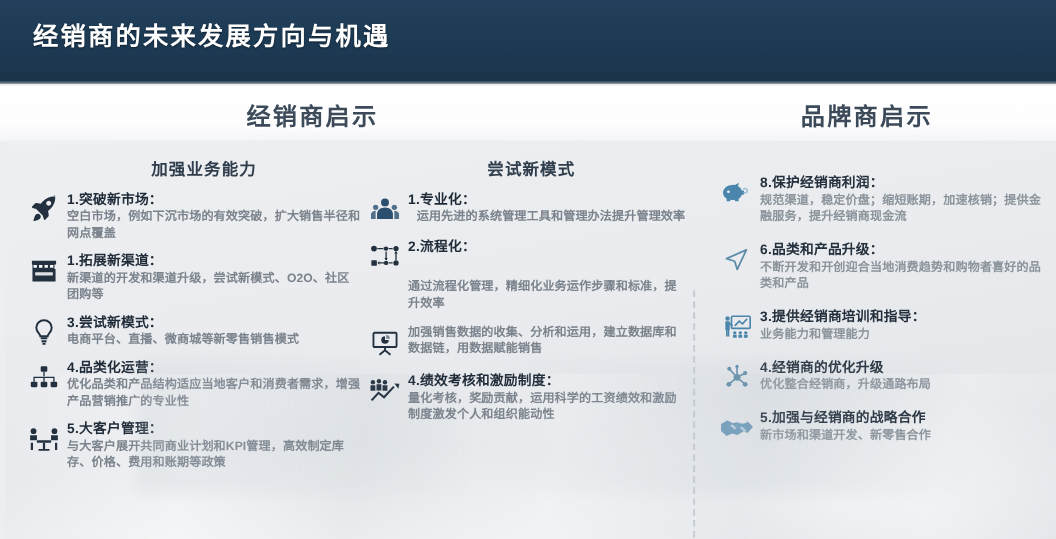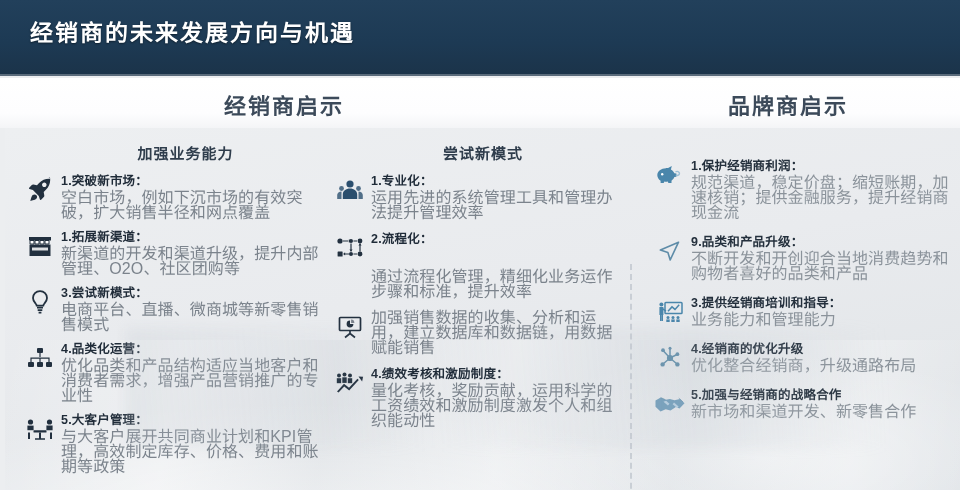--- a/index.html
+++ b/index.html
@@ -89,21 +89,21 @@
     flex:0 0 34px;width:34px;height:30px;margin-right:4px;margin-top:2px;
     display:flex;align-items:center;justify-content:center;
   }
   .item .ico svg{display:block;}
   .item .txt{flex:1 1 auto;min-width:0;}
   .item .hd{
     font-size:12.5px;font-weight:bold;color:#1f2b38;line-height:16px;letter-spacing:.2px;
     margin-bottom:1px;
   }
   .item .ds{
-    font-size:16px;color:#7b838c;line-height:15px;letter-spacing:.1px;
+    font-size:11px;color:#7b838c;line-height:15px;letter-spacing:.1px;font-weight:bold;
   }
 
   
   .col.c3 .item{margin-bottom:14px;}
   .col.c3 .hd{font-size:12.5px;color:#24303d;}
   .col.c3 .ds{color:#8b939b;}
   .col.c3 .items{padding-top:30px;}
 
   .col.c2 .item{margin-bottom:11px;}
   .col.c2 .items{padding-top:0px;}
@@ -149,21 +149,21 @@
               <g fill="#22303f">
                 <path d="M2 3h22v3.5H2z"></path>
                 <path d="M3 6.5h4V10H3zM8 6.5h4V10H8zM13 6.5h4V10h-4zM18 6.5h4V10h-4z" fill="#ffffff" stroke="#22303f" stroke-width="1"></path>
                 <path d="M2.5 10.5h21V22h-21z"></path>
                 <path d="M5 13.5h16v3H5z" fill="#ffffff" opacity=".85"></path>
               </g>
             </svg>
           </span>
           <span class="txt">
             <span class="hd" style="display: block;">1.拓展新渠道：</span>
-            <span class="ds" style="display: block;">新渠道的开发和渠道升级，提升内部管理、O2O、社区团购等</span>
+            <span class="ds" style="display: block;">新渠道的开发和渠道升级，尝试新模式、O2O、社区团购等</span>
           </span>
         </li>
 
         <li class="item">
           <span class="ico">
             <svg width="24" height="26" viewBox="0 0 24 26">
               <g fill="none" stroke="#22303f" stroke-width="1.8">
                 <path d="M12 2.2c-4.1 0-7 3-7 6.8 0 2.7 1.6 4.3 2.6 5.5.7.8 1 1.4 1.1 2.2h6.6c.1-.8.4-1.4 1.1-2.2 1-1.2 2.6-2.8 2.6-5.5 0-3.8-2.9-6.8-7-6.8z"></path>
                 <path d="M9 18.6h6M9.7 21.2h4.6M10.6 23.6h2.8"></path>
               </g>
@@ -228,21 +228,21 @@
                 <path d="M13 10.6c-4 0-7.2 2.6-7.2 5.8V21h14.4v-4.6c0-3.2-3.2-5.8-7.2-5.8z"></path>
                 <circle cx="4.5" cy="10.5" r="2.4" opacity=".8"></circle>
                 <path d="M4.5 13.6c-2.4 0-4.3 1.6-4.3 3.5V21h4.3z" opacity=".8"></path>
                 <circle cx="21.5" cy="10.5" r="2.4" opacity=".8"></circle>
                 <path d="M21.5 13.6c2.4 0 4.3 1.6 4.3 3.5V21h-4.3z" opacity=".8"></path>
               </g>
             </svg>
           </span>
           <span class="txt">
             <span class="hd" style="display: block;">1.专业化：</span>
-            <span class="ds" style="display: block;">运用先进的系统管理工具和管理办法提升管理效率</span>
+            <span class="ds" style="display: block; text-align: right;">运用先进的系统管理工具和管理办法提升管理效率</span>
           </span>
         </li>
 
         <li class="item">
           <span class="ico">
             <svg width="28" height="22" viewBox="0 0 28 22">
               <g fill="#22303f">
                 <circle cx="4" cy="4" r="2.6"></circle>
                 <circle cx="15" cy="4" r="2"></circle>
                 <circle cx="24" cy="4" r="2.4"></circle>
@@ -311,35 +311,35 @@
           <span class="ico">
             <svg width="30" height="22" viewBox="0 0 30 22">
               <g fill="#4a86ab">
                 <path d="M11 4.2C6.2 4.2 2.3 7.3 2.3 11.2c0 2.2 1.3 4.2 3.3 5.5V19h3.1l.6-1.4c.6.1 1.2.2 1.7.2s1.2-.1 1.8-.2l.6 1.4h3.1v-2.3c1.4-.9 2.4-2.2 2.9-3.6l2-.3V9.5l-2-.3c-.6-1.6-1.8-2.9-3.5-3.8l.9-3.3-3.7 2c-.6-.1-1.3-.1-2.1-.1z"></path>
                 <circle cx="7.2" cy="10.3" r="1.2" fill="#ffffff"></circle>
                 <path d="M20.5 7.8c1-.5 2.6-.4 3.4.4.9.9.6 2.1-.2 2.7-.8.6-2.1.6-2.9-.1" fill="none" stroke="#8fb9d2" stroke-width="1.4" opacity=".85"></path>
               </g>
             </svg>
           </span>
           <span class="txt">
-            <span class="hd" style="display: block;">1.保护经销商利润：</span>
+            <span class="hd" style="display: block;">8.保护经销商利润：</span>
             <span class="ds" style="display: block;">规范渠道，稳定价盘；缩短账期，加速核销；提供金融服务，提升经销商现金流</span>
           </span>
         </li>
 
         <li class="item">
           <span class="ico">
             <svg width="26" height="24" viewBox="0 0 26 24">
               <g fill="none" stroke="#5e8ca8" stroke-width="1.6" stroke-linejoin="round">
                 <path d="M21.5 3.2L3.4 11.1l7.5 2.4 2.3 7.4z"></path>
               </g>
             </svg>
           </span>
           <span class="txt">
-            <span class="hd" style="display: block;">9.品类和产品升级：</span>
+            <span class="hd" style="display: block;">6.品类和产品升级：</span>
             <span class="ds" style="display: block;">不断开发和开创迎合当地消费趋势和购物者喜好的品类和产品</span>
           </span>
         </li>
 
         <li class="item">
           <span class="ico">
             <svg width="30" height="24" viewBox="0 0 30 24">
               <g fill="none" stroke="#4a86ab" stroke-width="1.5">
                 <rect x="10" y="2.5" width="17" height="11" rx=".8"></rect>
                 <path d="M13 11.2l4-4.3 3 2.5 4.2-4.6"></path>

